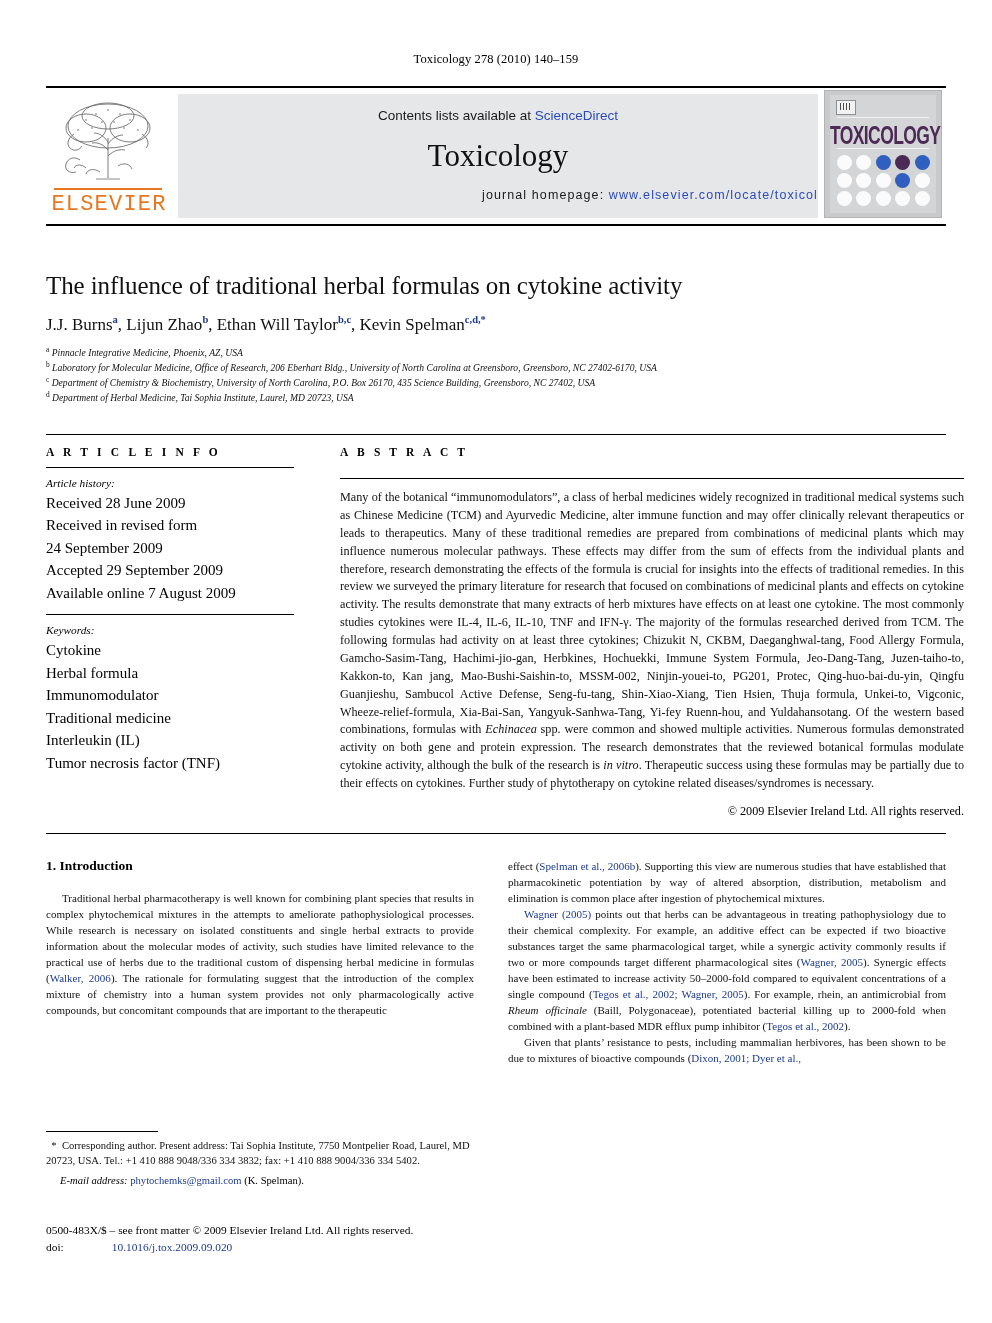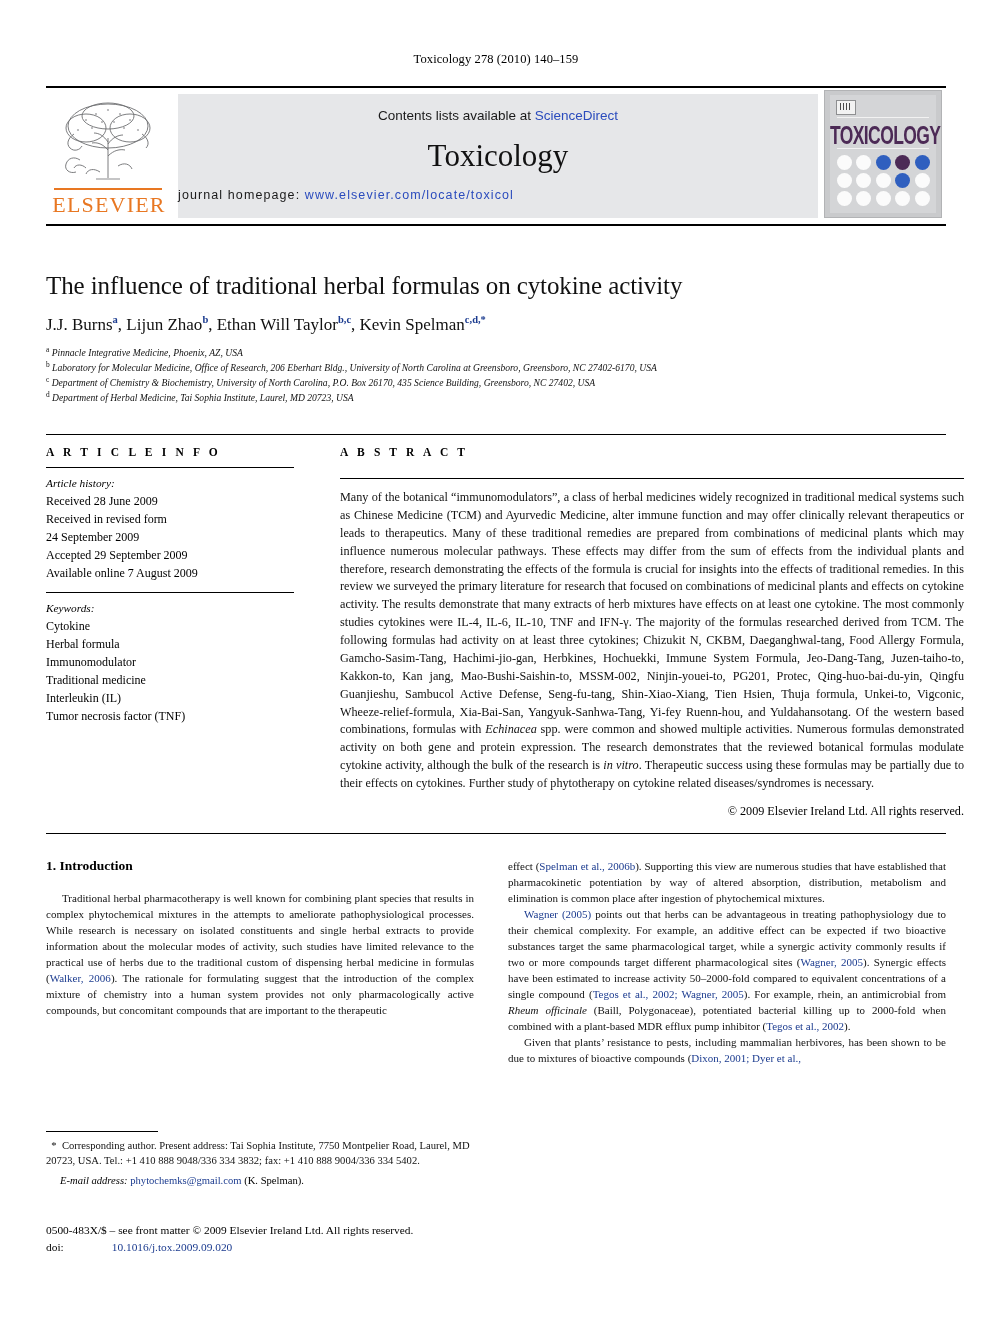--- a/index.html
+++ b/index.html
@@ -72,21 +72,21 @@
     top: 92px; left: 6px;
     width: 108px; height: 2px;
     background: #E87722;
   }
   .elsevier-word {
     position: absolute;
     top: 96px; left: 0;
     width: 122px;
     text-align: center;
     color: #E87722;
-    font-family: Liberation Serif, serif;
+    font-family: Liberation Mono, monospace;
     font-size: 22px;
     letter-spacing: 1.2px;
   }
 
   .journal-band {
     position: absolute;
     top: 8px;
     left: 132px;
     width: 640px;
     height: 124px;
@@ -110,21 +110,21 @@
     width: 640px;
     text-align: center;
     font-family: "Liberation Serif", serif;
     font-size: 31px;
     color: #111;
   }
   .homepage-line {
     position: absolute;
     top: 94px; left: 0;
     width: 640px;
-    text-align: left;
+    text-align: right;
     font-family: "Liberation Sans", sans-serif;
     font-size: 12.5px;
     letter-spacing: 1.1px;
     color: #1a1a1a;
   }
   .homepage-line .url {
     color: #2a4bbd;
   }
 
   .cover-thumb {
@@ -261,21 +261,21 @@
     height: 1px;
     background: #000;
     margin: 9px 0 7px 0;
   }
   .info-head {
     font-style: italic;
     font-size: 11.3px;
     line-height: 1.5;
   }
   .info-line {
-    font-size: 12px;
+    font-size: 15px;
     line-height: 1.5;
   }
   .kw-block { margin-top: 10px; }
 
   .abstract-col {
     position: absolute;
     top: 446px;
     left: 340px;
     width: 624px;
   }

